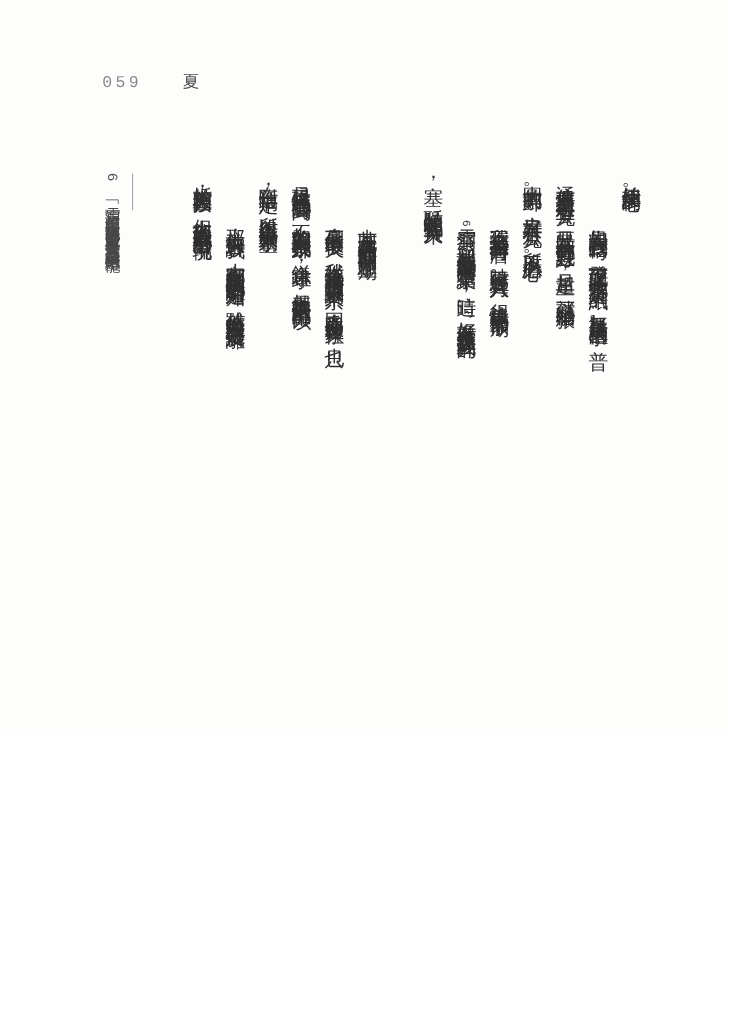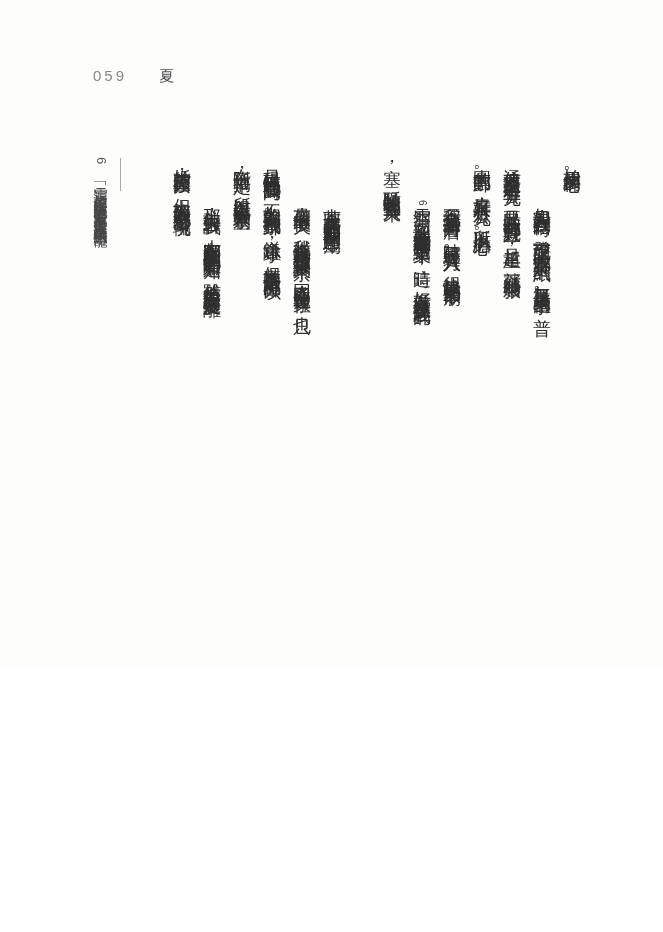--- a/index.html
+++ b/index.html
@@ -1,20 +1,20 @@
 <!DOCTYPE html>
 <html><head>
 <meta charset="utf-8">
 <style>
   html,body { margin:0; padding:0; }
   .page {
     position:relative;
     width:663px; height:668px;
     background:#fdfdfc;
-    font-family:Liberation Sans, sans-serif;
+    font-family:Liberation Mono, monospace;
     overflow:hidden;
   }
   
   .running-head {
     position:absolute; top:68px; left:93px;
     font-size:15px; line-height:1;
   }
   .page-num { color:#8a8a8a; letter-spacing:3px; }
   .chapter  { color:#4f4f4f; margin-left:28px; letter-spacing:1px; }
 

